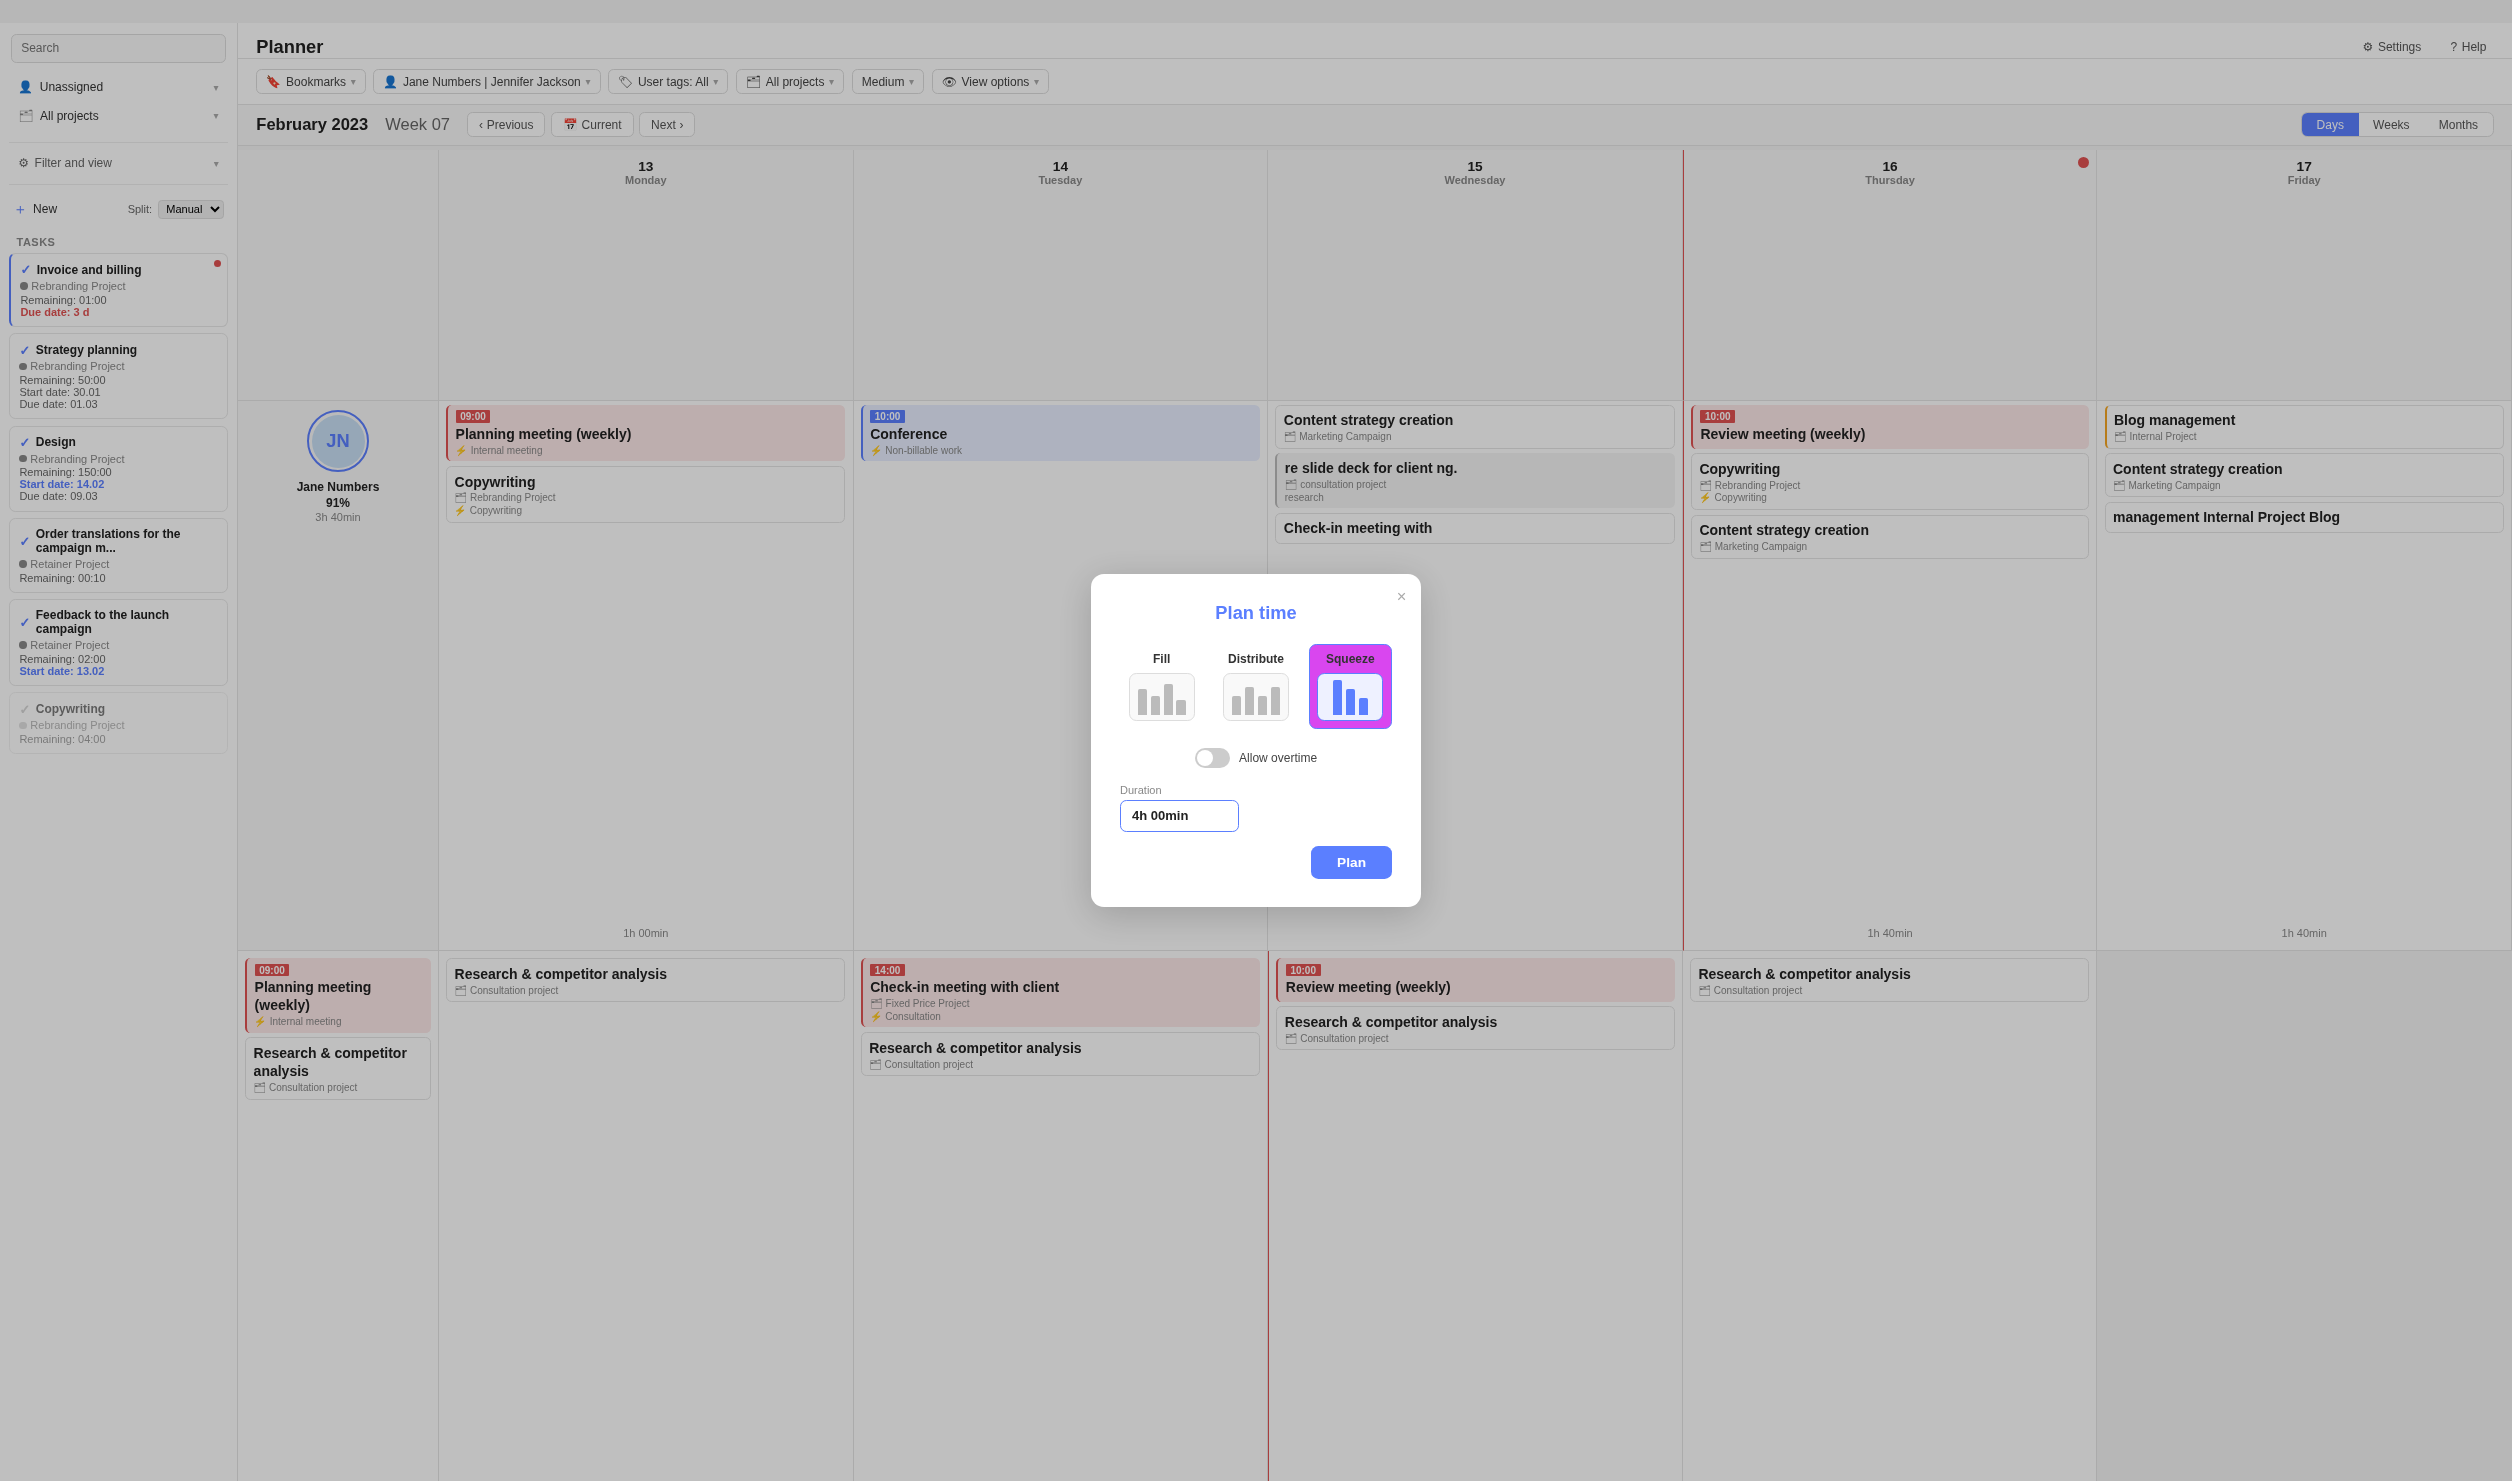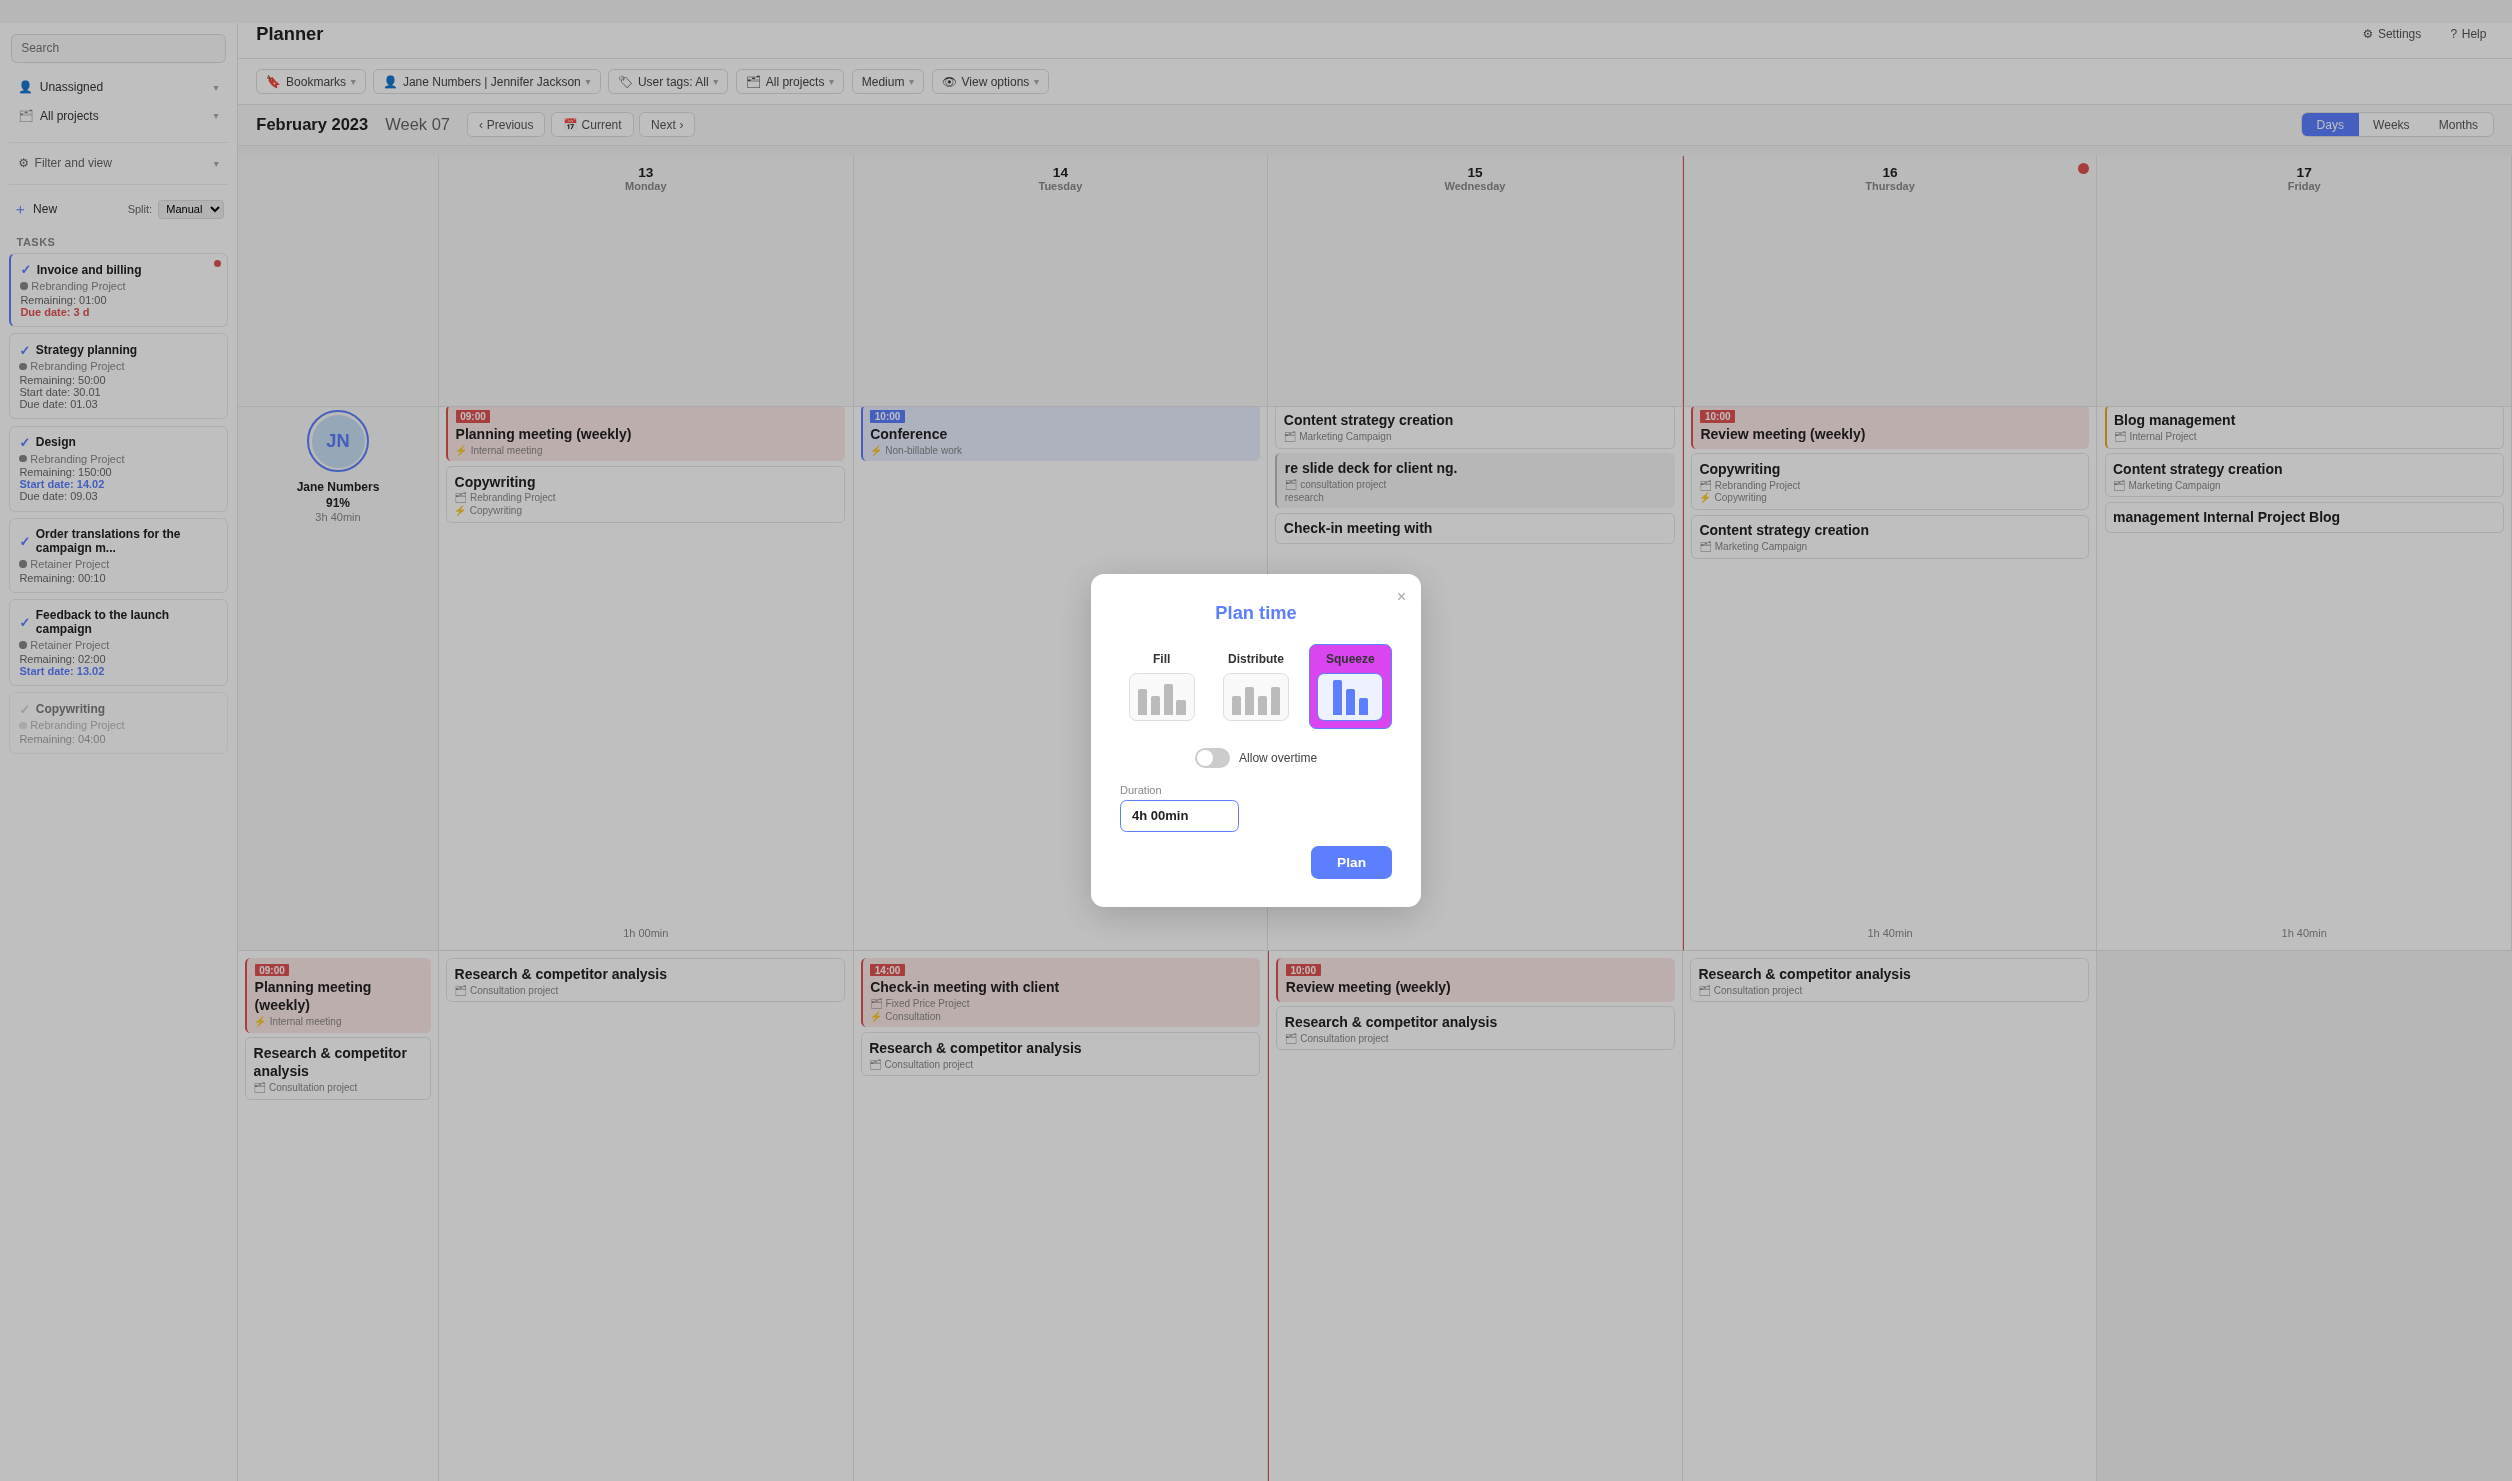--- a/index.html
+++ b/index.html
@@ -26,42 +26,42 @@
     .task-card { background: #fff; border: 0.9px solid #e8e8e8; border-radius: 6.4px; padding: 8.2px 9.2px; margin-bottom: 6.4px; cursor: pointer; position: relative; }
     .task-title { font-size: 12px; font-weight: 600; color: #222; margin-bottom: 2.7px; display: flex; align-items: center; gap: 5.5px; }
     .task-title .check { color: #5b7fff; font-size: 13px; }
     .task-title .check.done { color: #bbb; }
     .task-project { font-size: 11px; color: #888; display: flex; align-items: center; gap: 3.7px; margin-bottom: 1.8px; }
     .task-meta { font-size: 11px; color: #666; }
     .task-corner { position: absolute; top: 5.5px; right: 5.5px; width: 7.3px; height: 7.3px; background: #e05252; border-radius: 50%; }
 
     
     .main { flex: 1; display: flex; flex-direction: column; overflow: hidden; }
-    .top-bar { background: #fff; border-bottom: 0.9px solid #e5e5e5; padding: 0 18.3px; display: flex; align-items: flex-start; justify-content: space-between; height: 36px; }
+    .top-bar { background: #fff; border-bottom: 0.9px solid #e5e5e5; padding: 0 18.3px; display: flex; align-items: flex-end; justify-content: space-between; height: 36px; }
     .top-bar-title { font-size: 18.3px; font-weight: 700; color: #222; }
     .top-bar-right { display: flex; align-items: center; gap: 14.6px; }
     .top-bar-btn { display: flex; align-items: center; gap: 4.6px; font-size: 12px; color: #555; cursor: pointer; padding: 3.7px 7.3px; border-radius: 4.6px; }
 
     .toolbar { background: #fff; border-bottom: 0.9px solid #e5e5e5; padding: 0 18.3px; display: flex; align-items: center; gap: 7.3px; height: 46px; }
     .toolbar-item { display: flex; align-items: center; gap: 4.6px; font-size: 12px; color: #444; cursor: pointer; padding: 4.6px 9.2px; border: 0.9px solid #ddd; border-radius: 5.5px; white-space: nowrap; }
 
     .nav-bar { background: #f9f9f9; border-bottom: 0.9px solid #e5e5e5; padding: 7.3px 18.3px; display: flex; align-items: center; justify-content: space-between; }
     .nav-left { display: flex; align-items: center; gap: 17px; }
     .nav-title { font-size: 16.5px; font-weight: 700; color: #222; }
     .nav-week { font-size: 16.5px; font-weight: 400; color: #666; }
     .nav-btns { display: flex; align-items: center; gap: 5.5px; }
     .nav-btn { display: flex; align-items: center; gap: 3.7px; font-size: 12px; color: #555; cursor: pointer; padding: 4.6px 11px; border: 0.9px solid #ddd; border-radius: 5.5px; background: #fff; }
     .nav-right { display: flex; align-items: center; border: 0.9px solid #ddd; border-radius: 6.4px; overflow: hidden; background: #fff; }
     .nav-view-btn { font-size: 12px; color: #555; cursor: pointer; padding: 4.6px 14.6px; border: none; background: transparent; }
     .nav-view-btn.active { background: #5b7fff; color: #fff; }
 
     
     .calendar-area { flex: 1; overflow-y: auto; overflow-x: hidden; position: relative; }
     .calendar-grid { display: grid; grid-template-columns: 201px 1fr 1fr 1fr 1fr 1fr; min-height: 100%; }
-    .cal-header-cell { background: #f9f9f9; border-bottom: 1.8px solid #e5e5e5; border-right: 0.9px solid #e5e5e5; padding: 9.2px 13px; font-size: 12px; font-weight: 600; color: #555; text-align: center; position: sticky; top: 10px; z-index: 5; }
+    .cal-header-cell { background: #f9f9f9; border-bottom: 1.8px solid #e5e5e5; border-right: 0.9px solid #e5e5e5; padding: 9.2px 13px; font-size: 12px; font-weight: 600; color: #555; text-align: center; position: sticky; top: 4px; z-index: 5; }
     .cal-header-cell .day-num { font-size: 13.7px; font-weight: 700; color: #222; }
     .cal-header-cell .day-name { font-size: 11px; color: #888; }
     .cal-user-cell { background: #f9f9f9; border-right: 0.9px solid #e5e5e5; border-bottom: 0.9px solid #e5e5e5; padding: 13px 9.2px; display: flex; flex-direction: column; align-items: center; justify-content: flex-start; min-height: 348px; }
     .avatar-ring { width: 62px; height: 62px; border-radius: 50%; border: 2.7px solid #5b7fff; display: flex; align-items: center; justify-content: center; margin-bottom: 7.3px; position: relative; }
     .avatar-ring-inner { width: 53px; height: 53px; border-radius: 50%; background: #c8dff5; display: flex; align-items: center; justify-content: center; font-size: 18.3px; color: #5b7fff; font-weight: 700; overflow: hidden; }
     .user-name { font-size: 12px; font-weight: 600; color: #222; text-align: center; }
     .user-pct { font-size: 12px; font-weight: 700; color: #222; margin: 1.8px 0; }
     .user-time { font-size: 11px; color: #888; }
     .cal-day-cell { background: #fff; border-right: 0.9px solid #e5e5e5; border-bottom: 0.9px solid #e5e5e5; padding: 7.3px; min-height: 348px; vertical-align: top; display: flex; flex-direction: column; gap: 4.6px; position: relative; }
     .cal-day-cell.today-col { border-left: 1.8px solid #e05252; }

